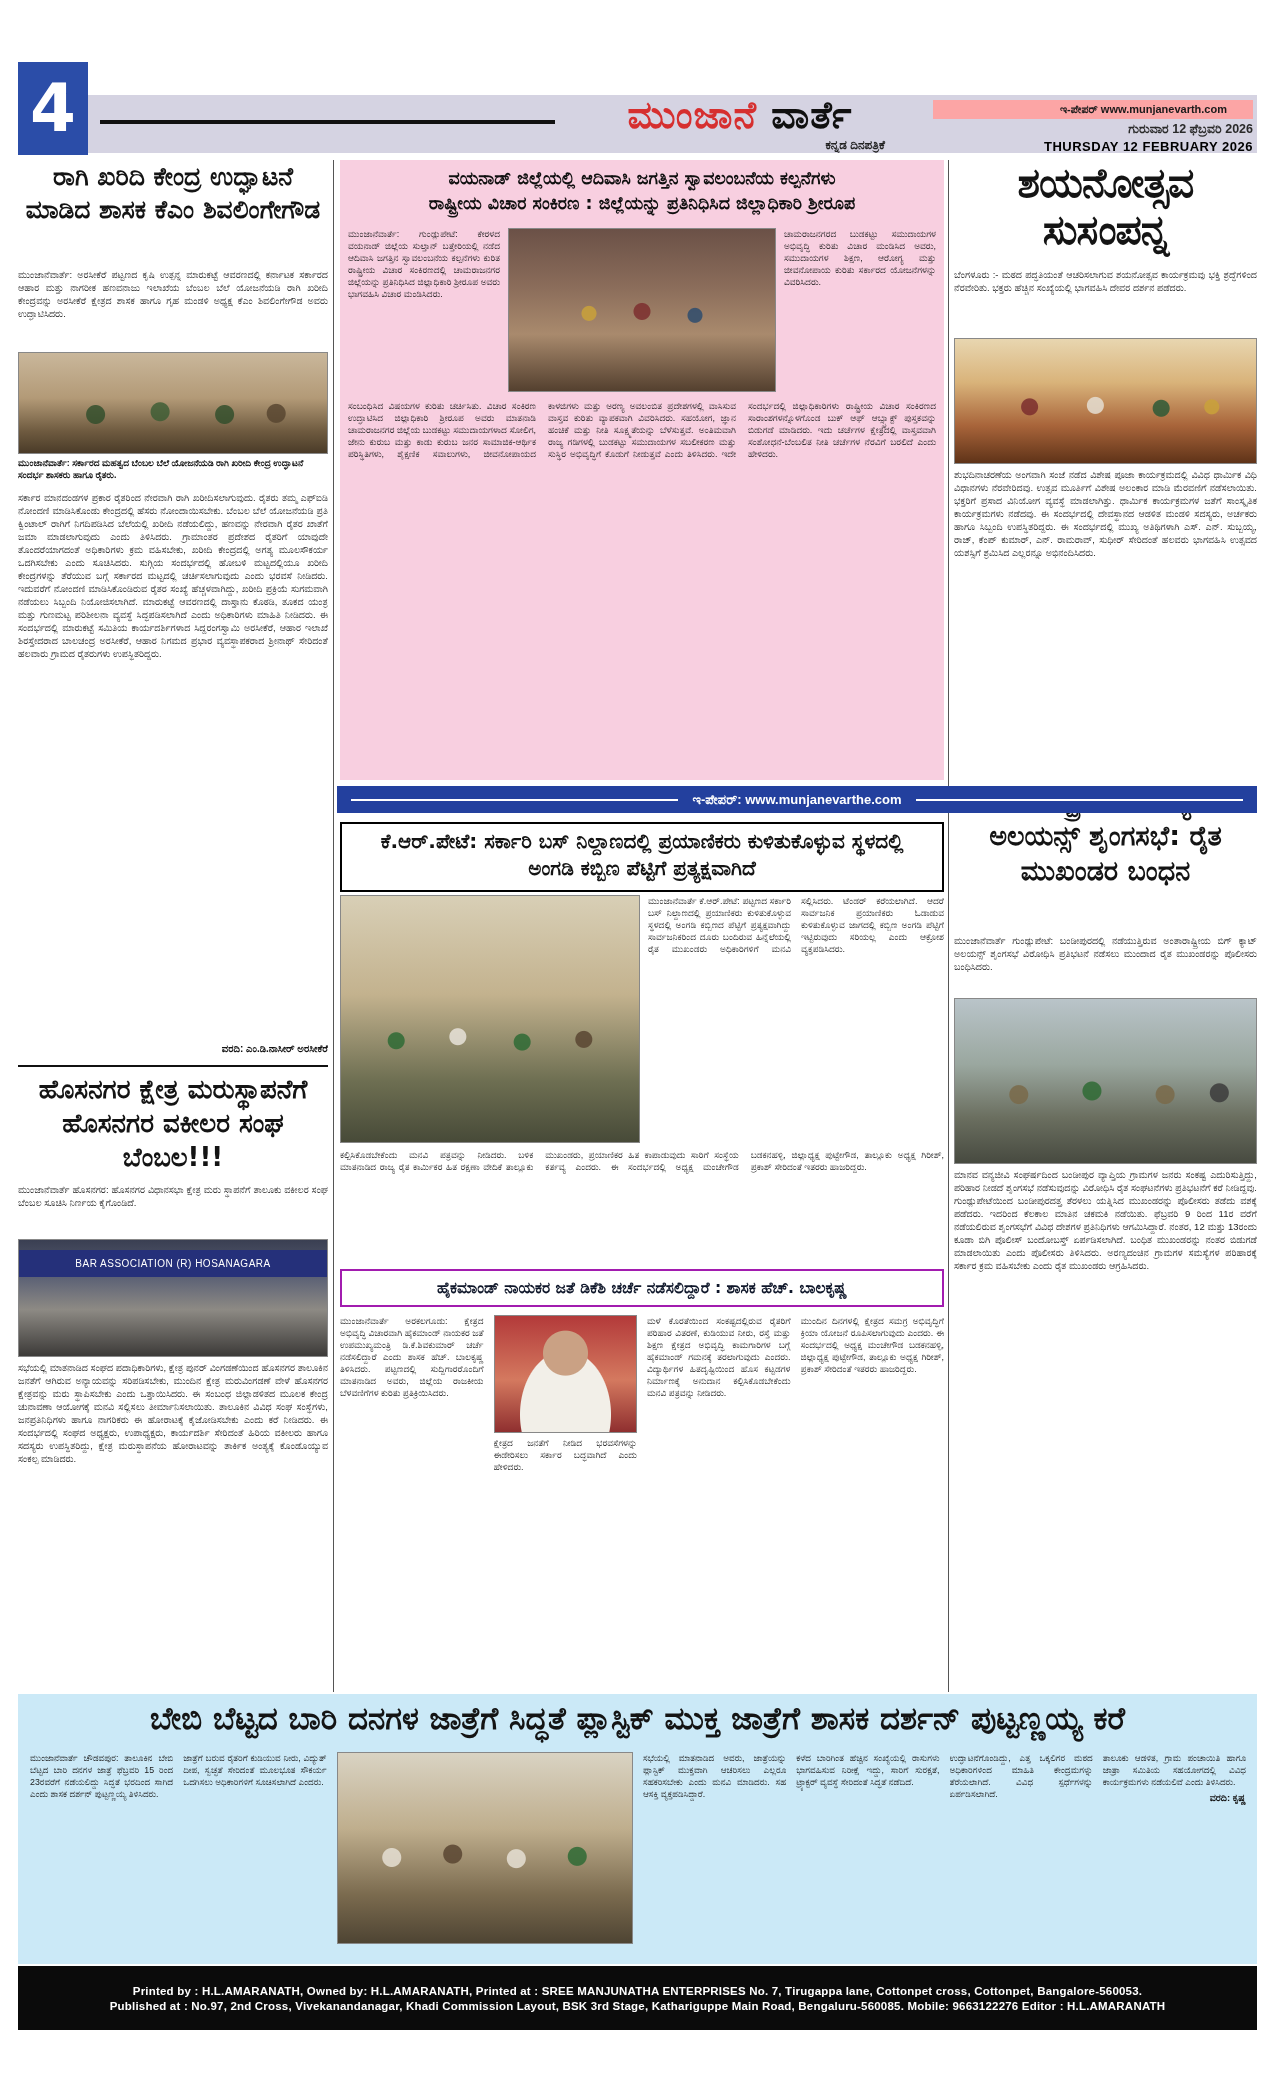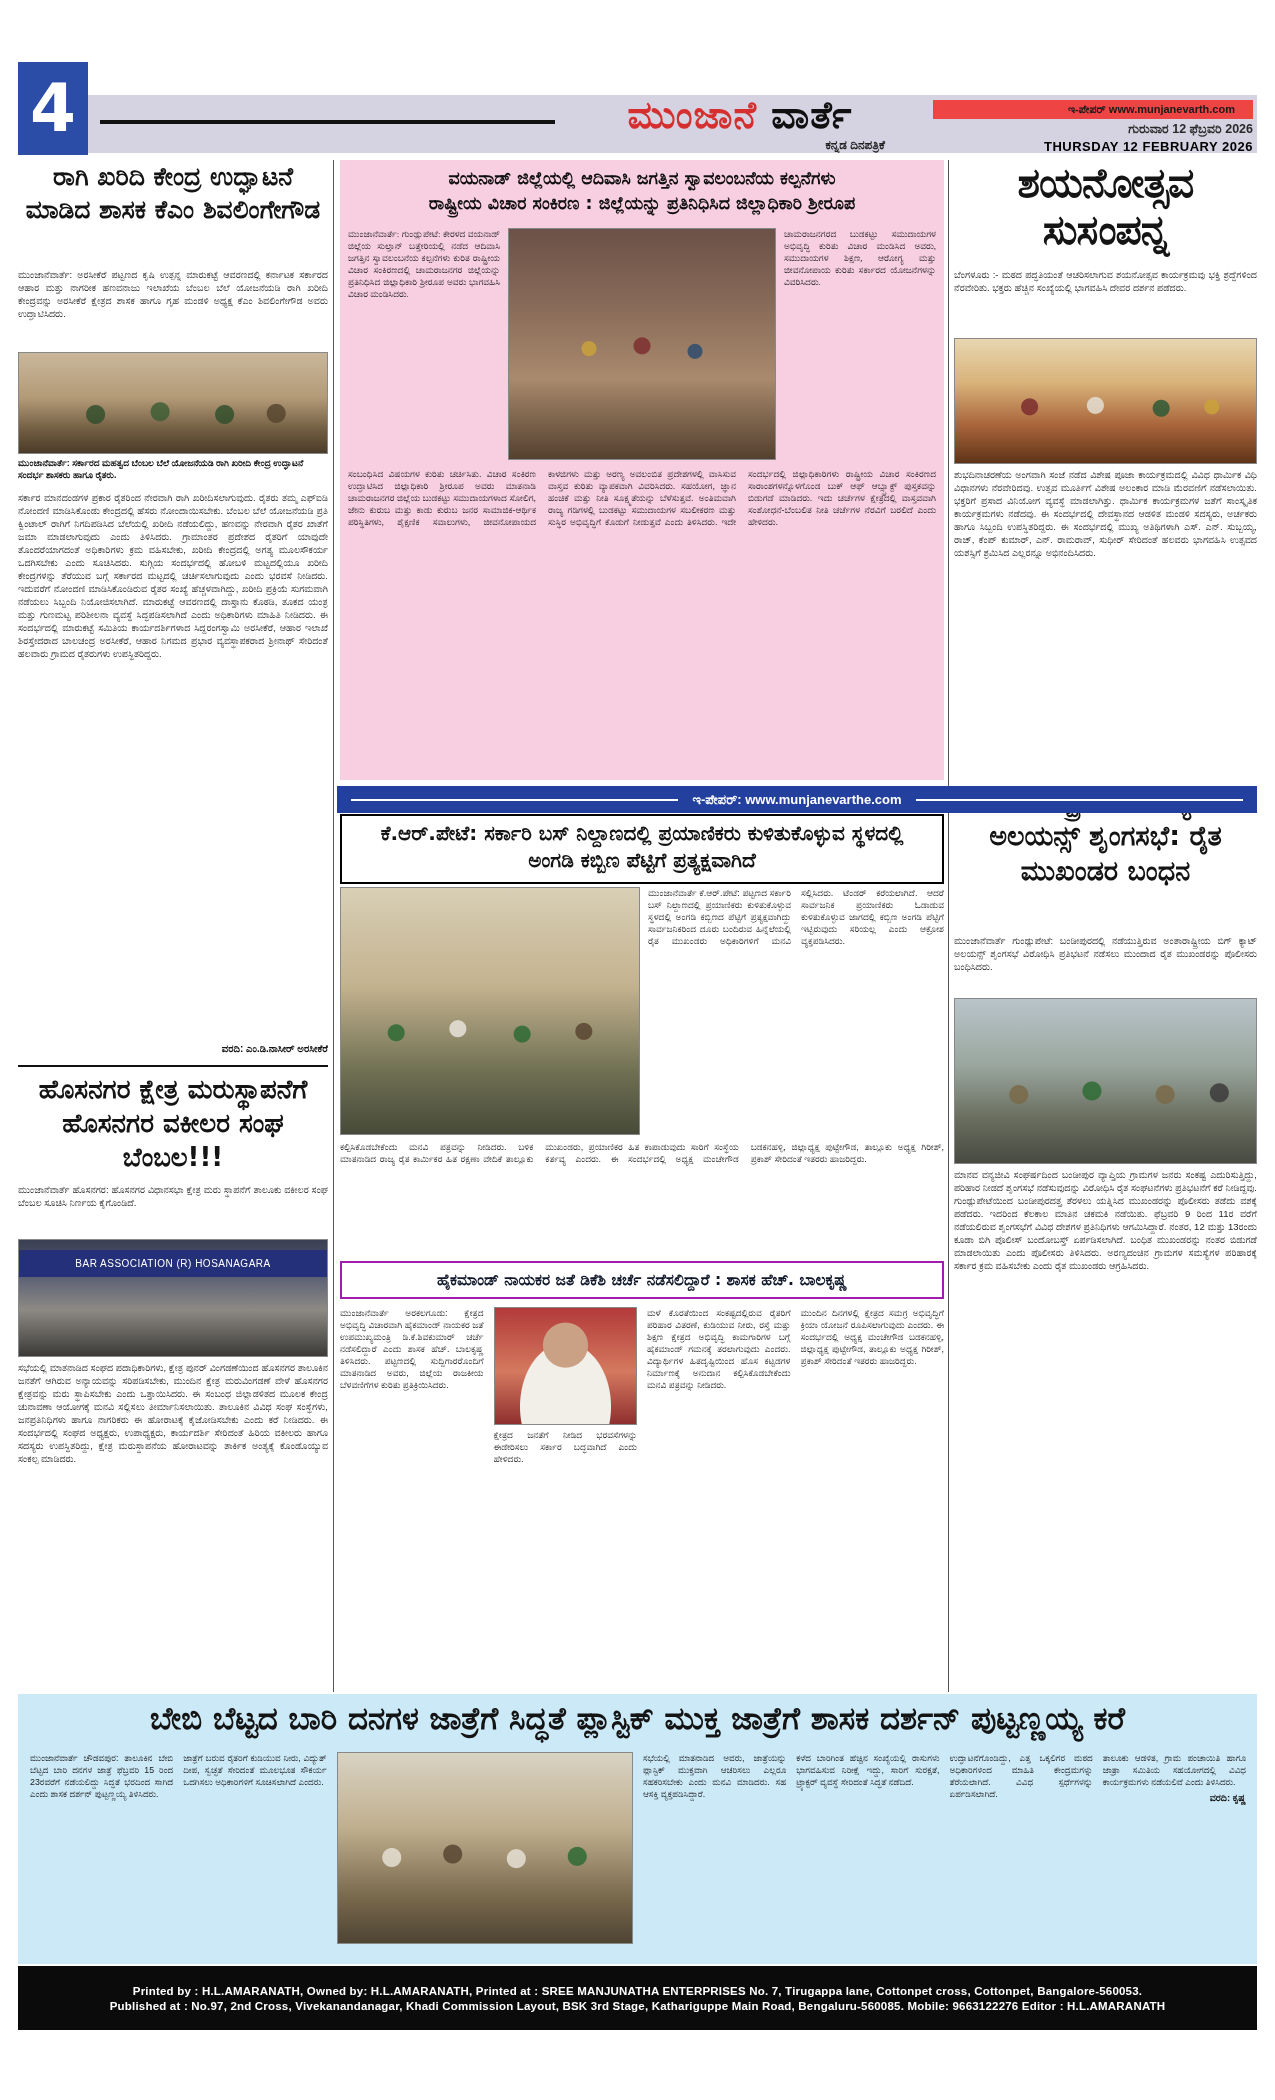--- a/index.html
+++ b/index.html
@@ -13,21 +13,21 @@
     display:flex; align-items:center; justify-content:center; font-size:66px; font-weight:bold;
     font-family:"DejaVu Sans", sans-serif; }
   .hdr-rule { position:absolute; left:100px; top:120px; width:455px; height:4px; background:#111; }
   .masthead { position:absolute; left:555px; top:96px; width:370px; text-align:center; }
   .mast-main { font-size:38px; font-weight:900; letter-spacing:1px; line-height:1.05;
     font-family:"DejaVu Sans", sans-serif; }
   .mast-main .red { color:#d62f2f; }
   .mast-main .blk { color:#101010; }
   .mast-sub { font-size:12px; font-weight:bold; color:#222; margin-top:2px; text-align:right; padding-right:40px; }
   .dateblock { position:absolute; right:22px; top:99px; width:330px; text-align:right; }
-  .epaper-chip { background:#ef4444; display:inline-block; padding:3px 18px; font-size:11px; font-weight:bold;
+  .epaper-chip { background:#fca5a5; display:inline-block; padding:3px 26px; font-size:11px; font-weight:bold;
     color:#1a1a1a; min-width:320px; text-align:right; }
   .date-kn { font-size:12.5px; font-weight:bold; color:#2a2a2a; margin-top:3px; }
   .date-en { font-size:13px; font-weight:bold; color:#000; margin-top:2px; font-family:"Liberation Sans", sans-serif; letter-spacing:0.5px; }
 
   
   .vrule { position:absolute; top:160px; width:1px; height:1532px; background:#555; }
   .vrule.v1 { left:333px; } .vrule.v2 { left:948px; }
 
   
   .bodytxt { font-size:9.5px; line-height:13px; text-align:justify; overflow:hidden; color:#1c1c1c; }
@@ -53,30 +53,30 @@
   .ph-hos { height:118px; background:linear-gradient(180deg,#3a3f52 0%,#585e74 30%,#8d8a84 60%,#3c3a38 100%); }
   .hos-banner { position:absolute; left:0; top:10px; width:100%; text-align:center; color:#fff; font-size:10px;
     font-weight:normal; background:#25307a; padding:8px 0; letter-spacing:0.5px; }
   .hos-b2 { height:340px; margin-top:4px; }
 
   
   .col-mid { position:absolute; left:340px; top:160px; width:604px; height:1532px; overflow:hidden; }
   .pink-box { background:#f8cfe0; height:620px; padding:6px 8px; overflow:hidden; }
   .pink-h { font-size:17.5px; font-weight:bold; text-align:center; line-height:1.45; color:#101010;
     font-family:"DejaVu Sans", sans-serif; height:56px; overflow:hidden; }
-  .pink-row { display:grid; grid-template-columns:152px 1fr 152px; gap:8px; height:232px; margin-top:6px;font-family:Liberation Serif, serif; }
+  .pink-row { display:grid; grid-template-columns:152px 1fr 152px; gap:8px; height:164px; margin-top:6px; }
   .ph-way { height:100%; background:linear-gradient(180deg,#6b5147 0%,#8a6c5a 35%,#a98a6d 65%,#54402f 100%); }
   .ph-way::after { content:""; position:absolute; left:10%; bottom:0; width:80%; height:60%;
     background:radial-gradient(circle at 25% 20%, #caa23a 0 7px, transparent 8px),
                radial-gradient(circle at 50% 18%, #7d2f2f 0 8px, transparent 9px),
                radial-gradient(circle at 75% 22%, #2f4d6e 0 7px, transparent 8px); opacity:.85; }
   .pink-cols { column-count:3; column-gap:12px; height:306px; margin-top:8px; }
   .spacer-bar { height:34px; }
   .kr-h { border:2px solid #000; padding:4px 18px; font-size:20px; font-weight:bold; text-align:center;
-    line-height:1.35; font-family:"DejaVu Sans", sans-serif; height:70px; overflow:hidden; }
+    line-height:1.35; font-family:"DejaVu Sans", sans-serif; height:70px; overflow:hidden;margin-top:8px; }
   .kr-grid { display:grid; grid-template-columns:300px 1fr; gap:8px; height:248px; margin-top:3px; }
   .ph-kr { height:100%; background:linear-gradient(180deg,#d8cfb6 0%,#c3b28e 40%,#6e6f52 75%,#474a38 100%); }
   .ph-kr::after { content:""; position:absolute; left:5%; bottom:0; width:90%; height:55%;
     background:radial-gradient(circle at 15% 25%, #2f6b35 0 8px, transparent 9px),
                radial-gradient(circle at 38% 22%, #e8e3da 0 8px, transparent 9px),
                radial-gradient(circle at 62% 26%, #2f6b35 0 8px, transparent 9px),
                radial-gradient(circle at 85% 24%, #5a4632 0 8px, transparent 9px); opacity:.85; }
   .kr-side { column-count:2; column-gap:10px; }
   .kr-cols { column-count:3; column-gap:12px; height:112px; margin-top:6px; }
   .hc-h { border:2px solid #a21caf; height:38px; margin-top:8px; display:flex; align-items:center; justify-content:center;

